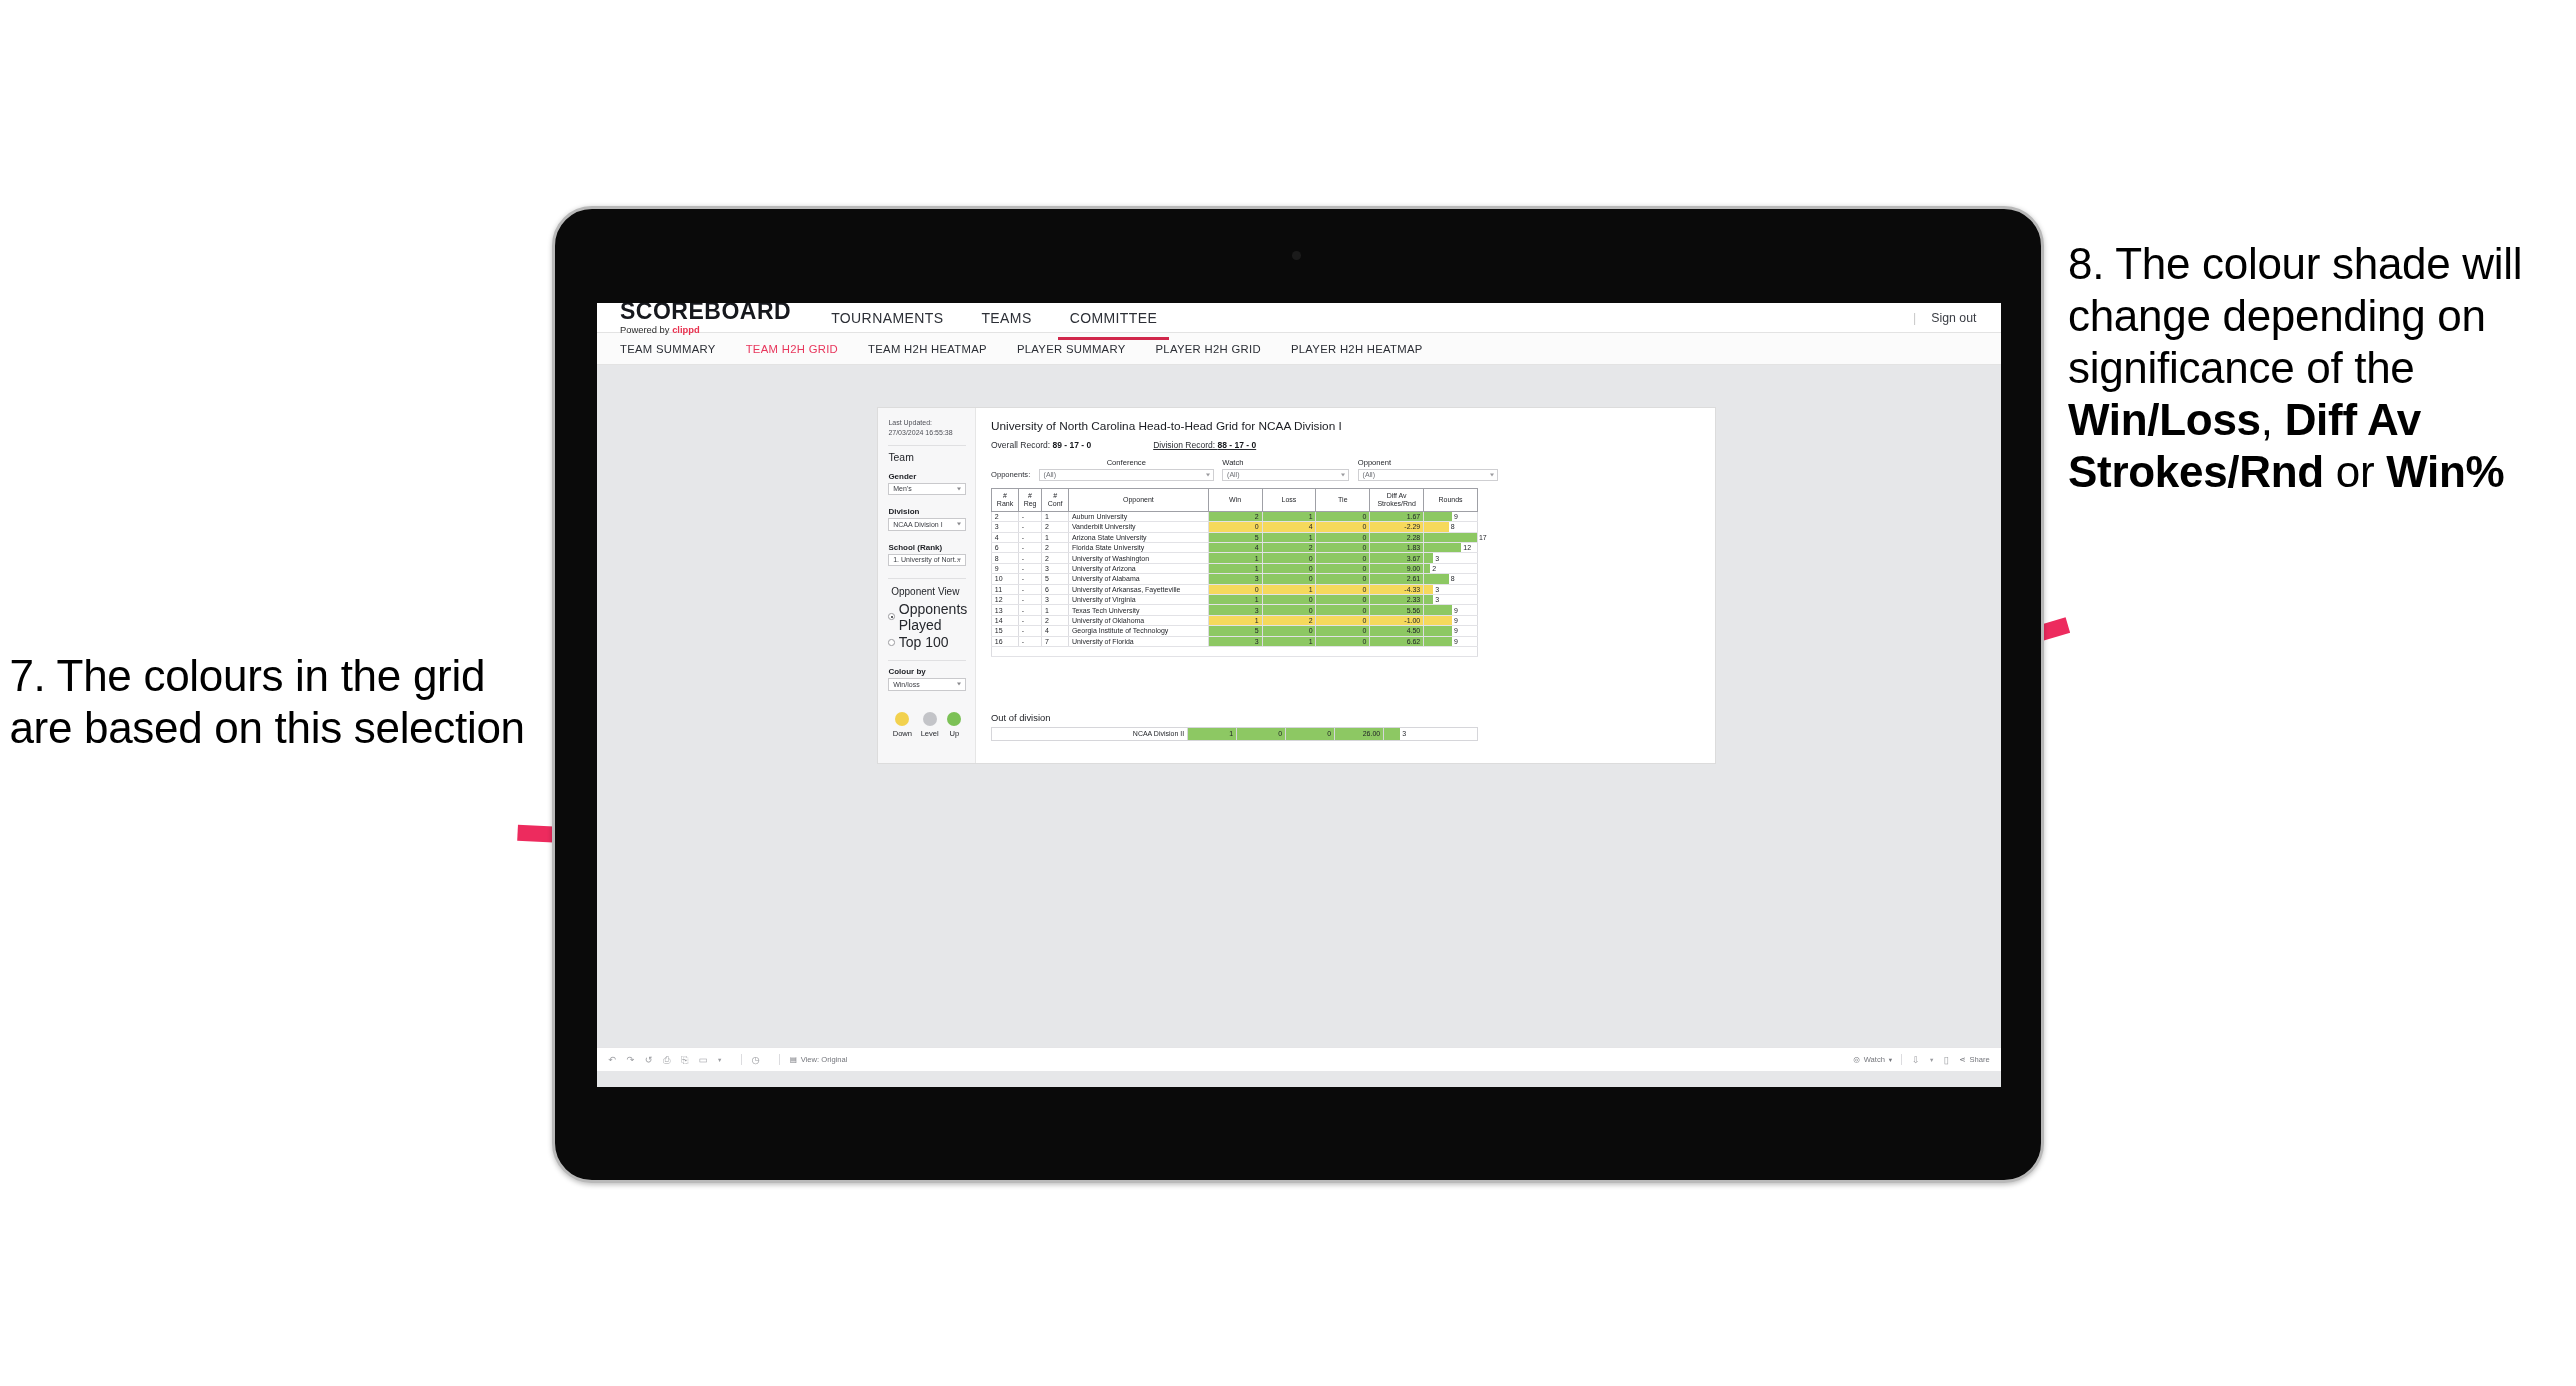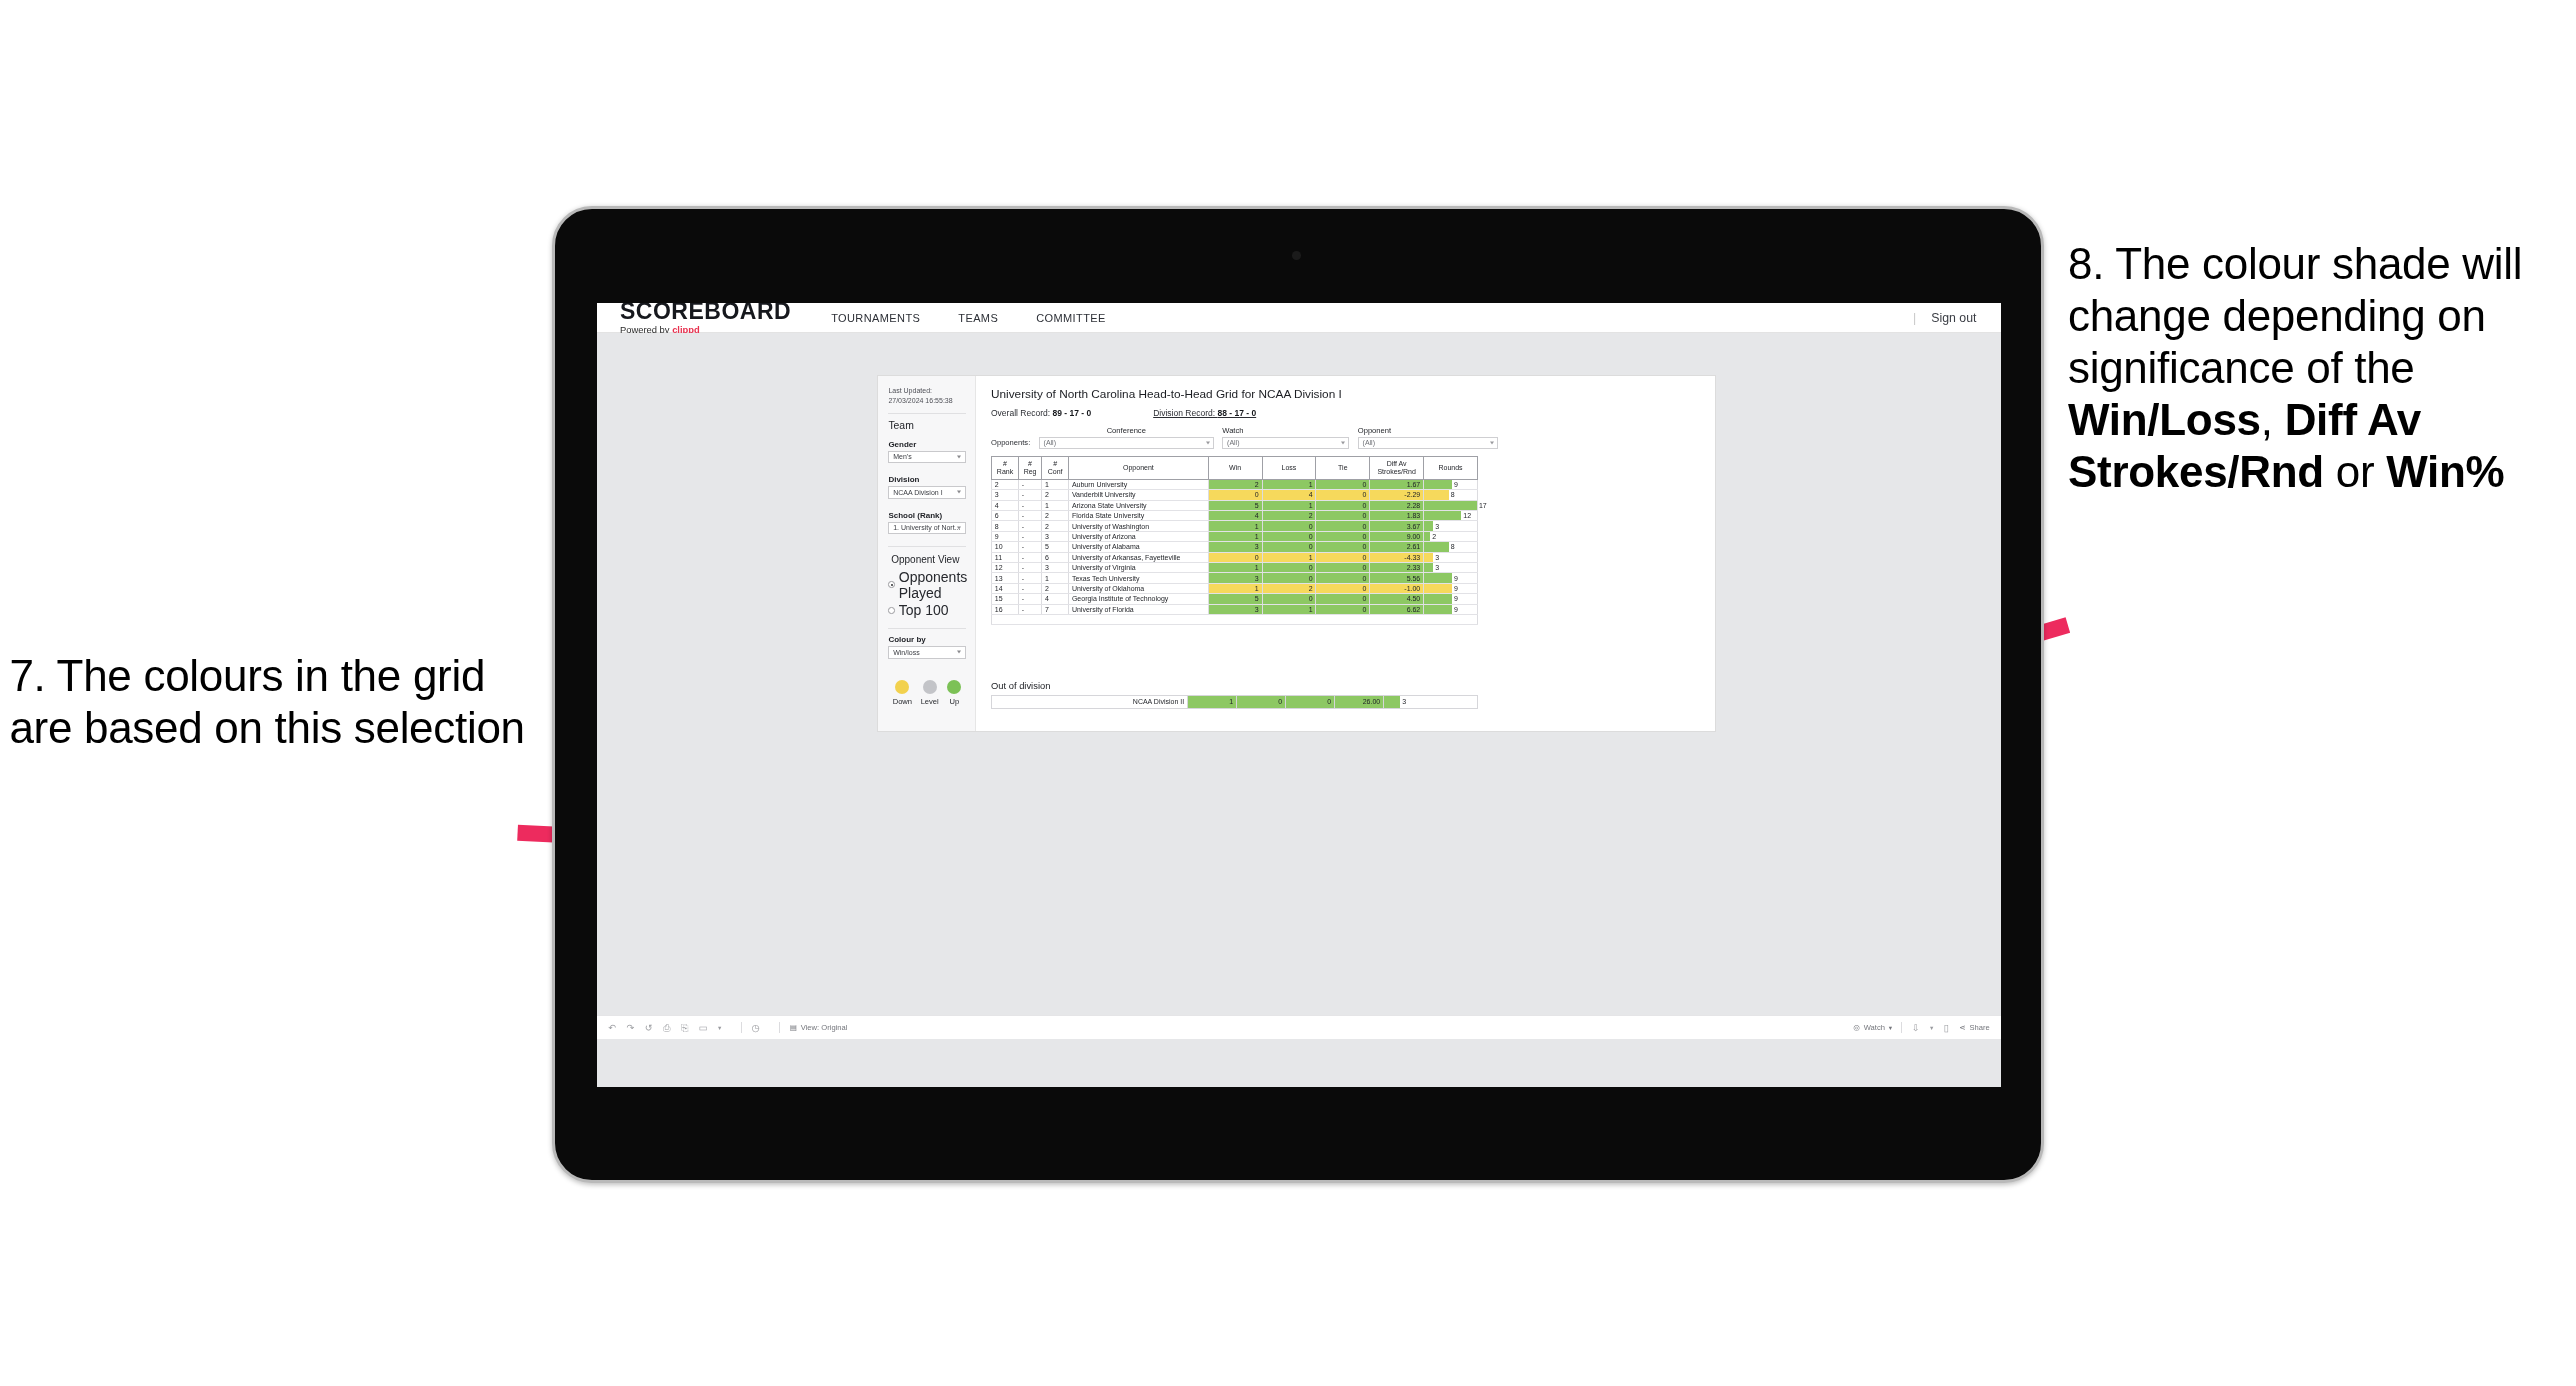--- a/index.html
+++ b/index.html
@@ -53,21 +53,21 @@
     position: relative;
   }
   #brand { padding: 0 21px 0 23px; line-height: 1; }
   #brand-title {
     font-size: 23px; font-weight: bold; letter-spacing: 0.5px;
     color: #16181d; font-family: "Liberation Sans", sans-serif;
   }
   #brand-sub { font-size: 9.4px; color: #2b2b2b; margin-top: 1.9px; }
   #brand-sub .clippd { color: #e8314f; font-weight: bold; }
   .topnav {
-    font-size: 11px; color: #2c2f36; letter-spacing: 0.4px;
+    font-size: 14px; color: #2c2f36; letter-spacing: 0.4px;
     padding: 0 19px; height: 45px; display: flex; align-items: center;
     position: relative; cursor: pointer;
   }
   .topnav.active::after {
     content: ""; position: absolute; left: 7.6px; right: 7.6px; bottom: 0;
     height: 2.8px; background: #d1274b;
   }
   #signout-wrap {
     margin-left: auto; display: flex; align-items: center; gap: 15px;
     padding-right: 24.6px; font-size: 12.3px; color: #3a3d44;
@@ -224,20 +224,28 @@
       </div>
       <div class="topnav">TOURNAMENTS</div>
       <div class="topnav">TEAMS</div>
       <div class="topnav active">COMMITTEE</div>
       <div id="signout-wrap">
         <span id="signout-div">|</span>
         <span>Sign out</span>
       </div>
     </div>
 
+    <div id="subnav">
+      <div class="subnav-item">TEAM SUMMARY</div>
+      <div class="subnav-item active">TEAM H2H GRID</div>
+      <div class="subnav-item">TEAM H2H HEATMAP</div>
+      <div class="subnav-item">PLAYER SUMMARY</div>
+      <div class="subnav-item">PLAYER H2H GRID</div>
+      <div class="subnav-item">PLAYER H2H HEATMAP</div>
+    </div>
 
     <div id="canvas">
       <div id="viz">
 
         <div id="side">
           <div id="lastupd">Last Updated: 27/03/2024 16:55:38</div>
           <div class="side-rule"></div>
           <div class="side-h">Team</div>
 
           <div>

